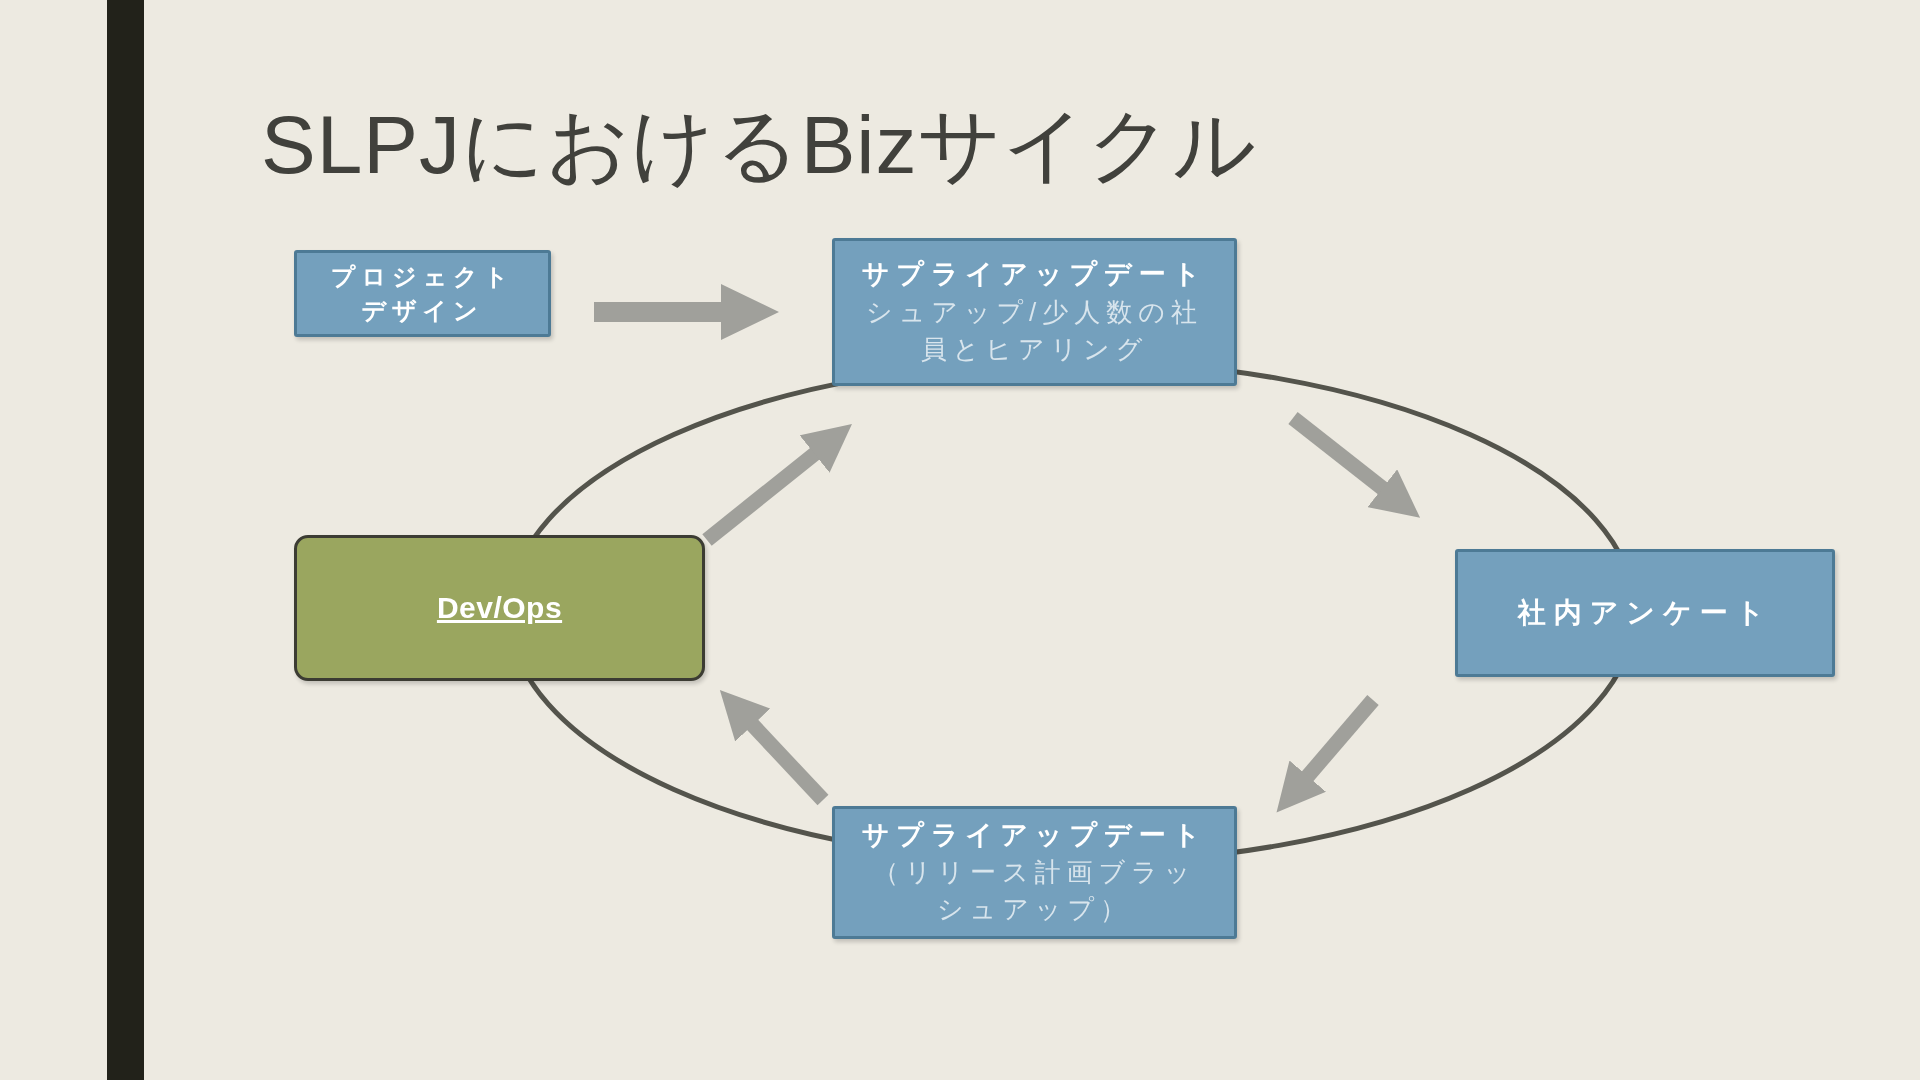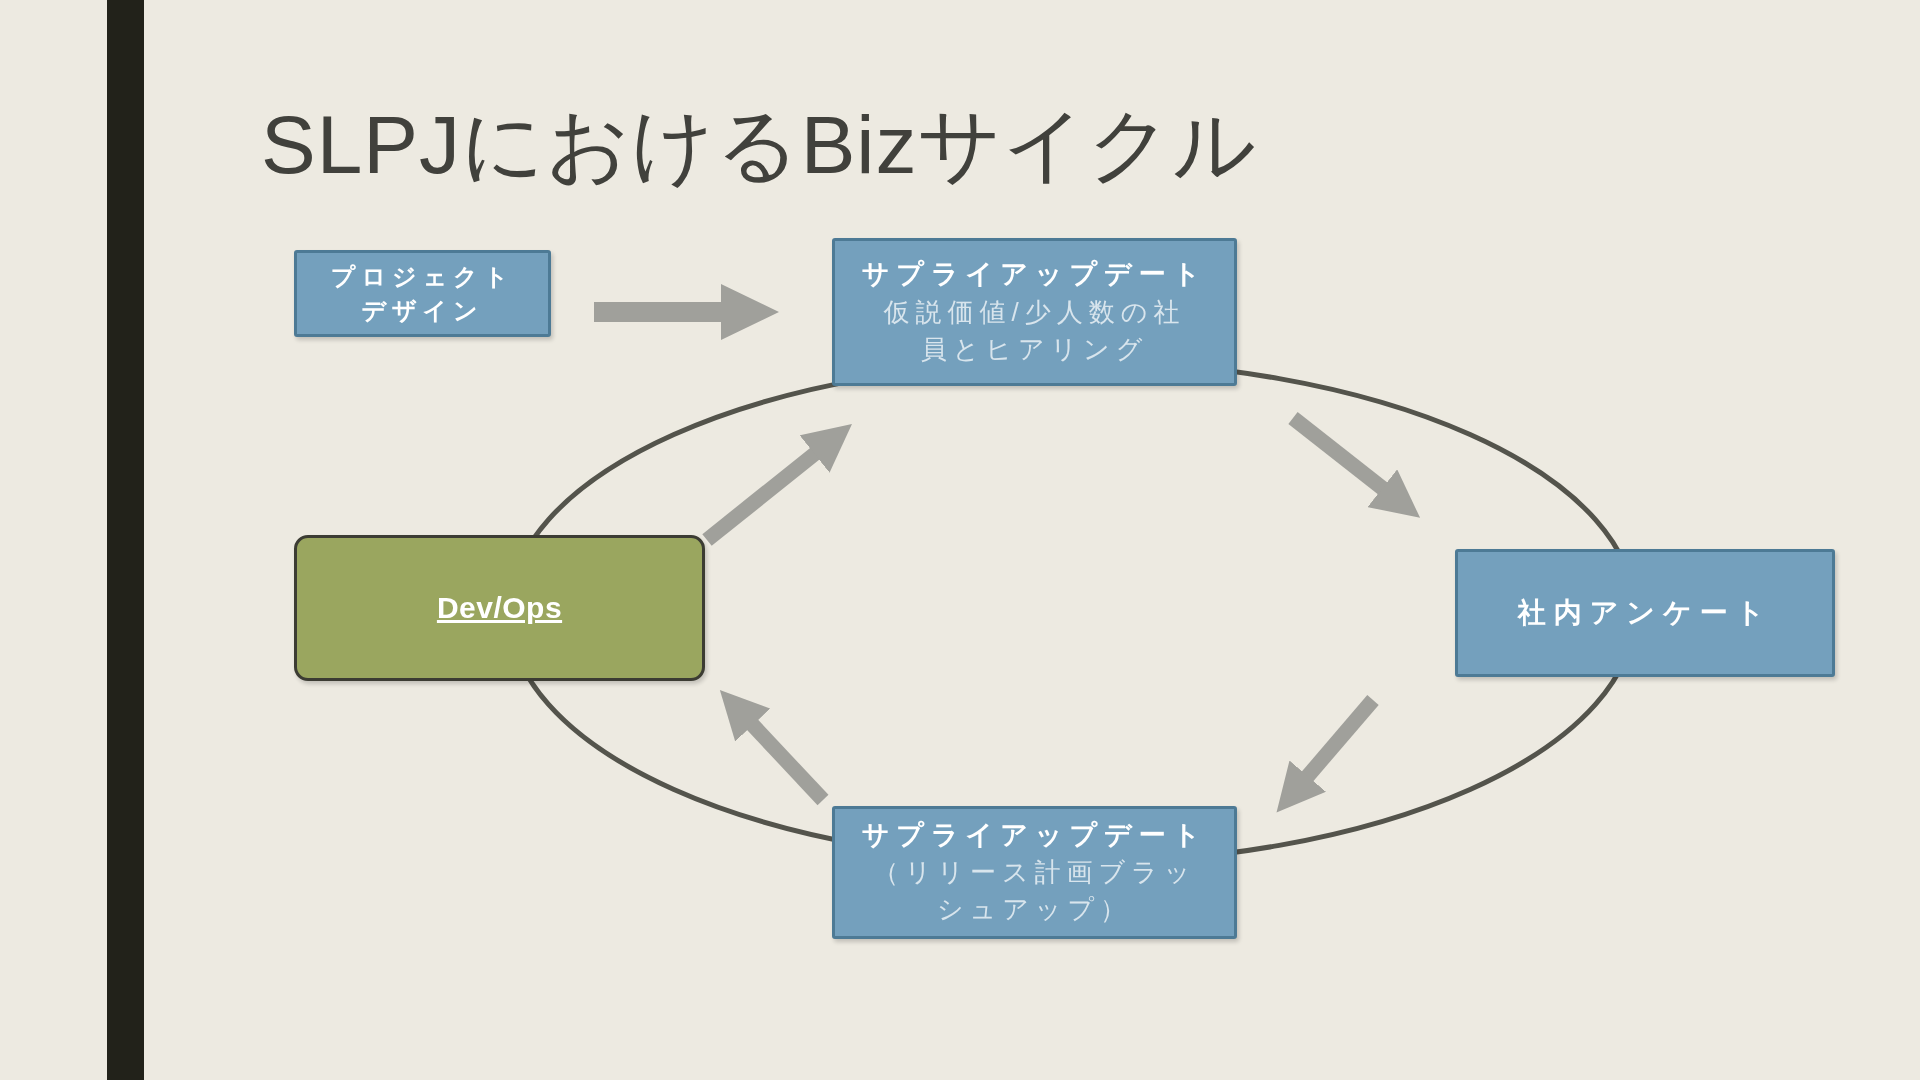--- a/index.html
+++ b/index.html
@@ -127,21 +127,21 @@
     <line class="arrow-line" x1="792" y1="800" x2="702" y2="704" marker-end="url(#ah)"></line>
   </svg>
 
   <div class="box blue node-project">
     <div class="box-label pre">プロジェクト
 デザイン</div>
   </div>
 
   <div class="box blue node-value">
     <div class="box-title">サプライアップデート</div>
-    <div class="box-sub pre">仮説価値/少人数の社
+    <div class="box-sub pre">シュアップ/少人数の社
 員とヒアリング</div>
   </div>
 
   <div class="box blue node-survey">
     <div class="box-label">社内アンケート</div>
   </div>
 
   <div class="box olive node-devops">
     <div class="box-label">Dev/Ops</div>
   </div>

